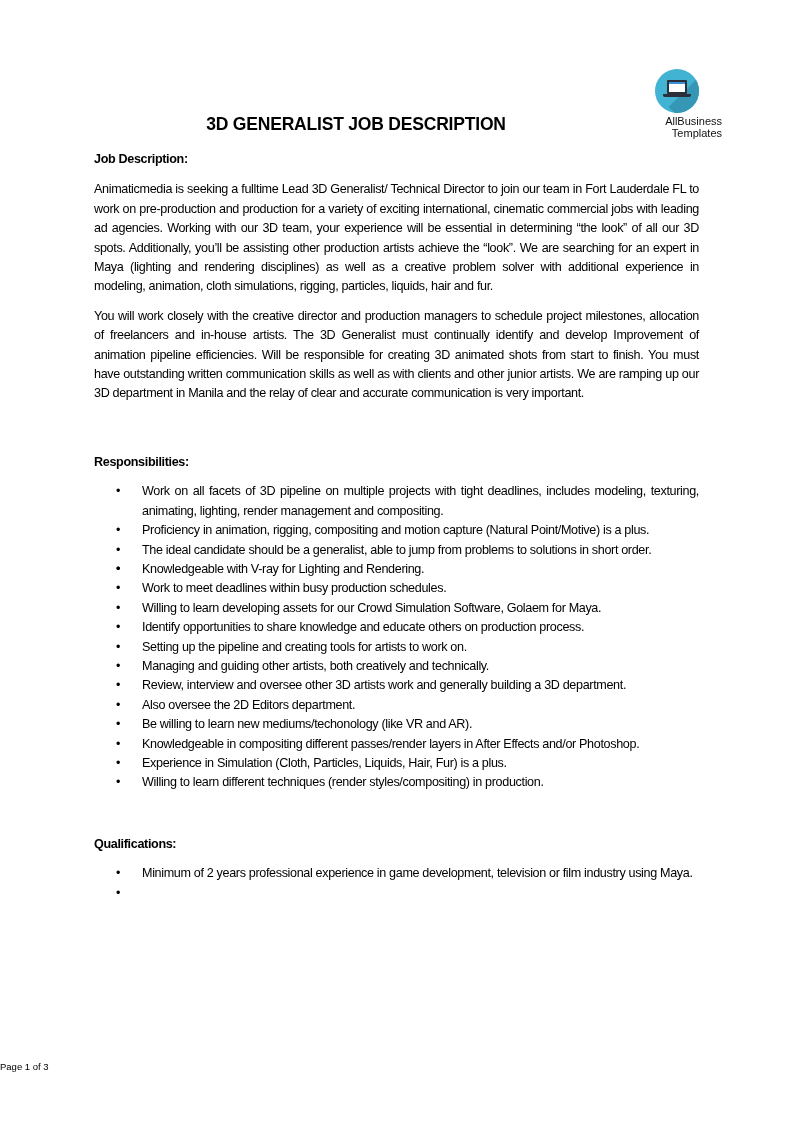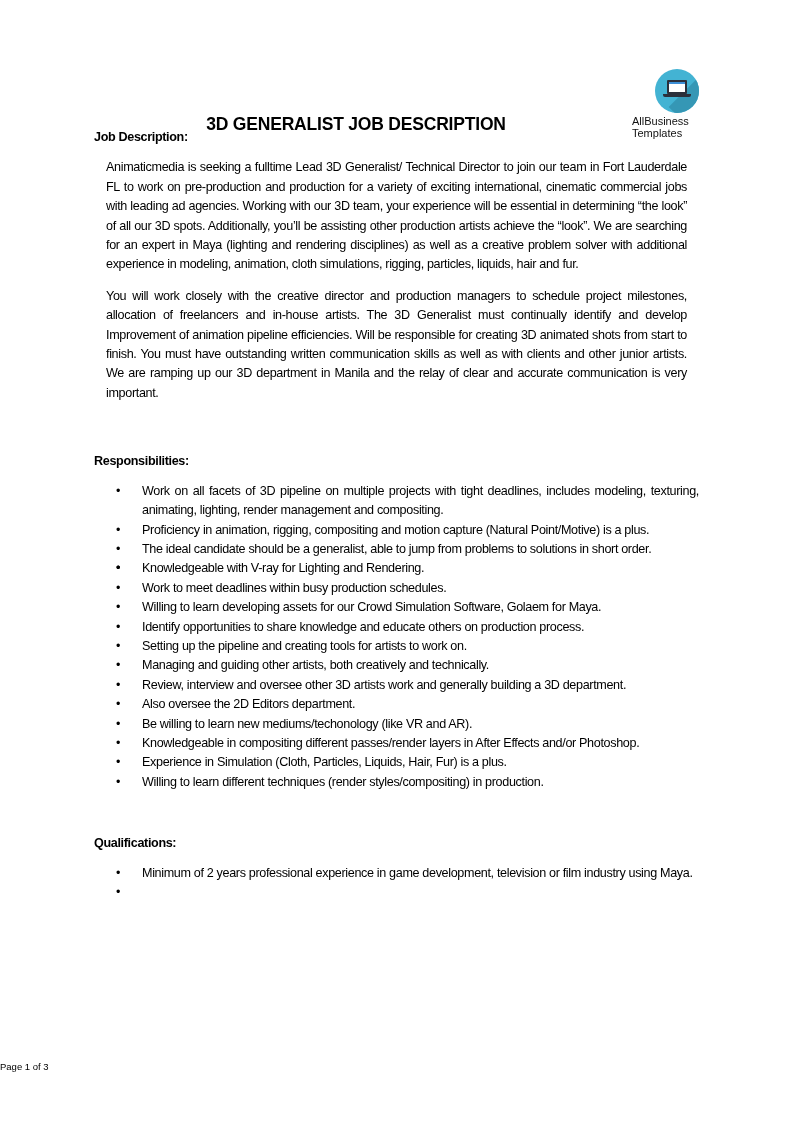--- a/index.html
+++ b/index.html
@@ -2,21 +2,21 @@
 <html><head>
   <meta charset="utf-8">
   <style>
     html, body { margin: 0; padding: 0; background: #ffffff; }
     body {
       width: 793px; height: 1122px; position: relative; overflow: hidden;
       font-family: "Liberation Sans", sans-serif; color: #000;
     }
     .page { position: absolute; left: 0; top: 0; width: 793px; height: 1122px; background: #fff; }
 
-    .logo { position: absolute; left: 632px; top: 69px; width: 90px; text-align: left; }
+    .logo { position: absolute; left: 632px; top: 69px; width: 90px; text-align: right; }
     .logo-circle {
       width: 44px; height: 44px; border-radius: 50%; background: #43b3d3;
       margin: 0 auto; position: relative; overflow: hidden;
     }
     .logo-circle .shadow {
       position: absolute; left: 22px; top: 18px; width: 40px; height: 40px;
       background: #3597b5; transform: rotate(45deg);
     }
     .laptop-screen {
       position: absolute; left: 12px; top: 11px; width: 20px; height: 14px;
@@ -29,26 +29,26 @@
       background: #2b2f3a; border-radius: 0 0 2px 2px;
     }
     .logo-text { font-size: 11px; line-height: 12px; margin-top: 2px; color: #111; }
 
     .title {
       position: absolute; left: 0; width: 712px; top: 114px; text-align: center;
       font-family: "Liberation Sans", sans-serif; font-weight: bold; font-size: 17.5px; letter-spacing: -0.2px;
     }
 
     .content {
-      position: absolute; left: 94px; width: 605px; top: 128px;
+      position: absolute; left: 94px; width: 605px; top: 150px;
       font-family: "Liberation Sans", sans-serif; font-size: 12.6px; line-height: 19.4px;
       letter-spacing: -0.35px;
     }
     .heading { font-weight: bold; margin: 0; }
-    .para { text-align: justify; margin: 12px; }
+    .para { text-align: justify; margin: 0; }
 
     ul.bullets { list-style: none; margin: 0; padding: 0; }
     ul.bullets li { position: relative; padding-left: 48px; text-align: justify; }
     ul.bullets li .bullet { position: absolute; left: 22px; top: 0; }
 
     .footer {
       position: absolute; left: 0; width: 793px; top: 1061px; text-align: left;
       font-family: "Liberation Sans", sans-serif; font-size: 9.5px;
     }
   </style>

